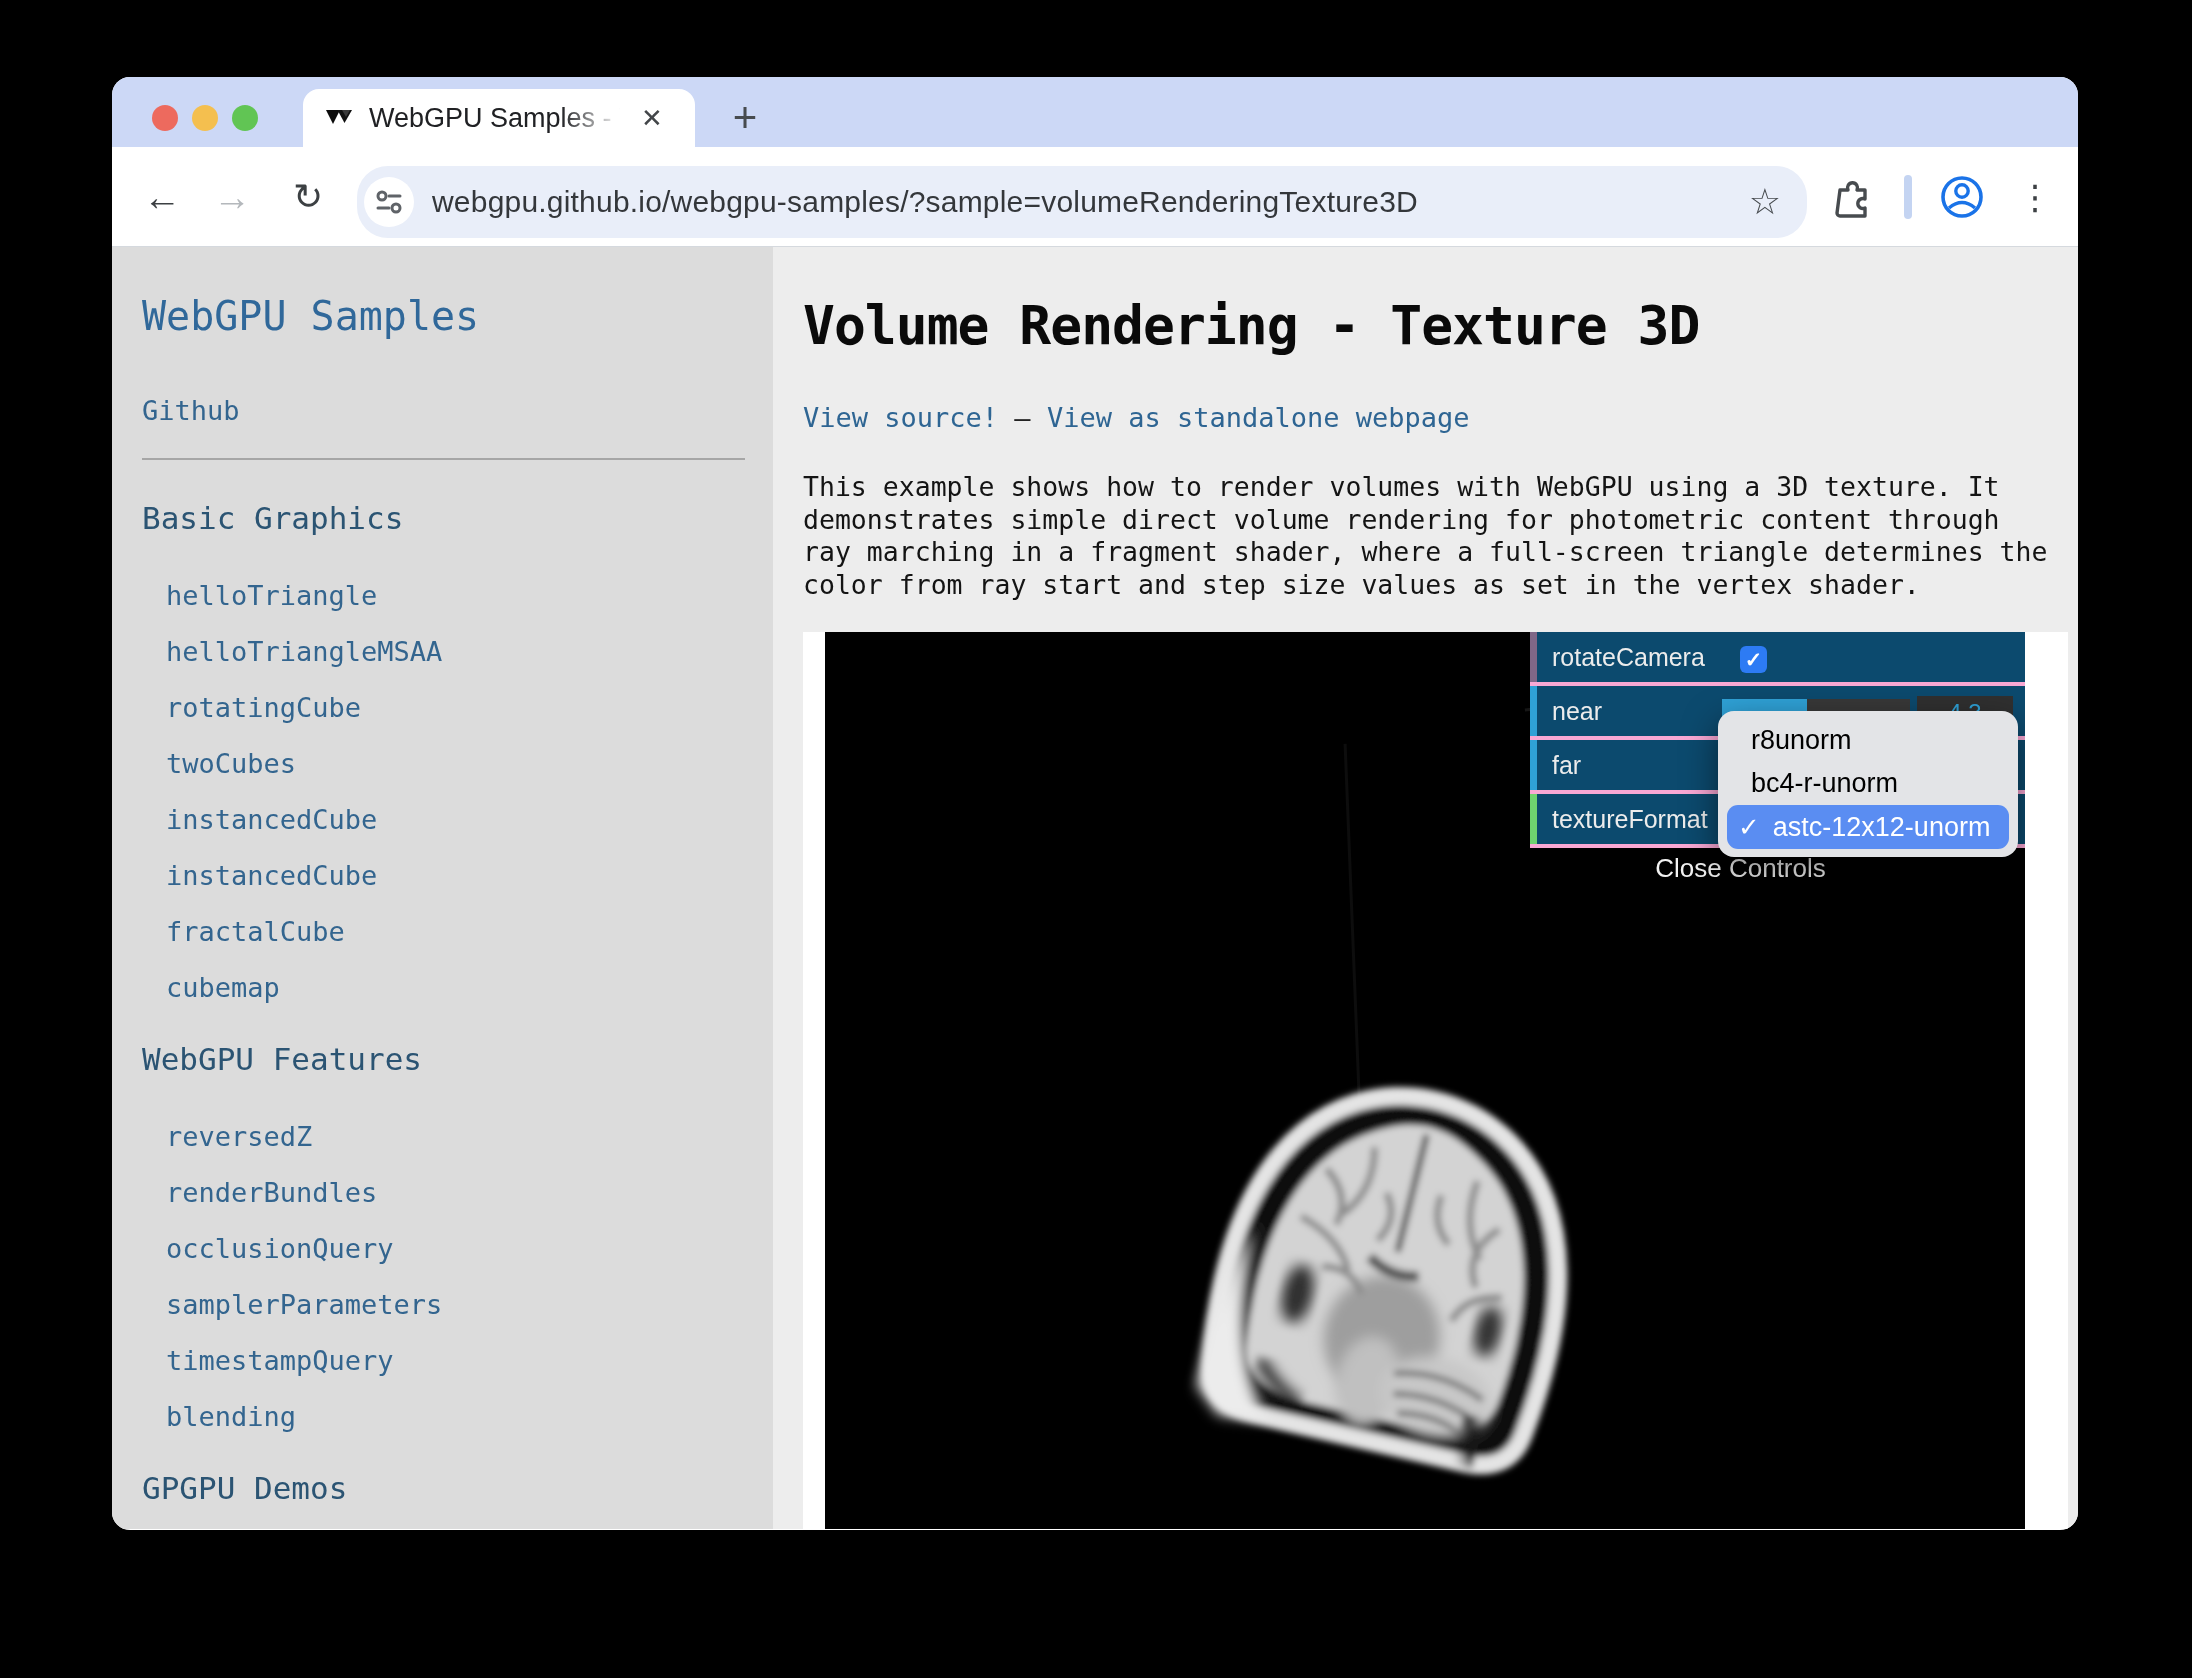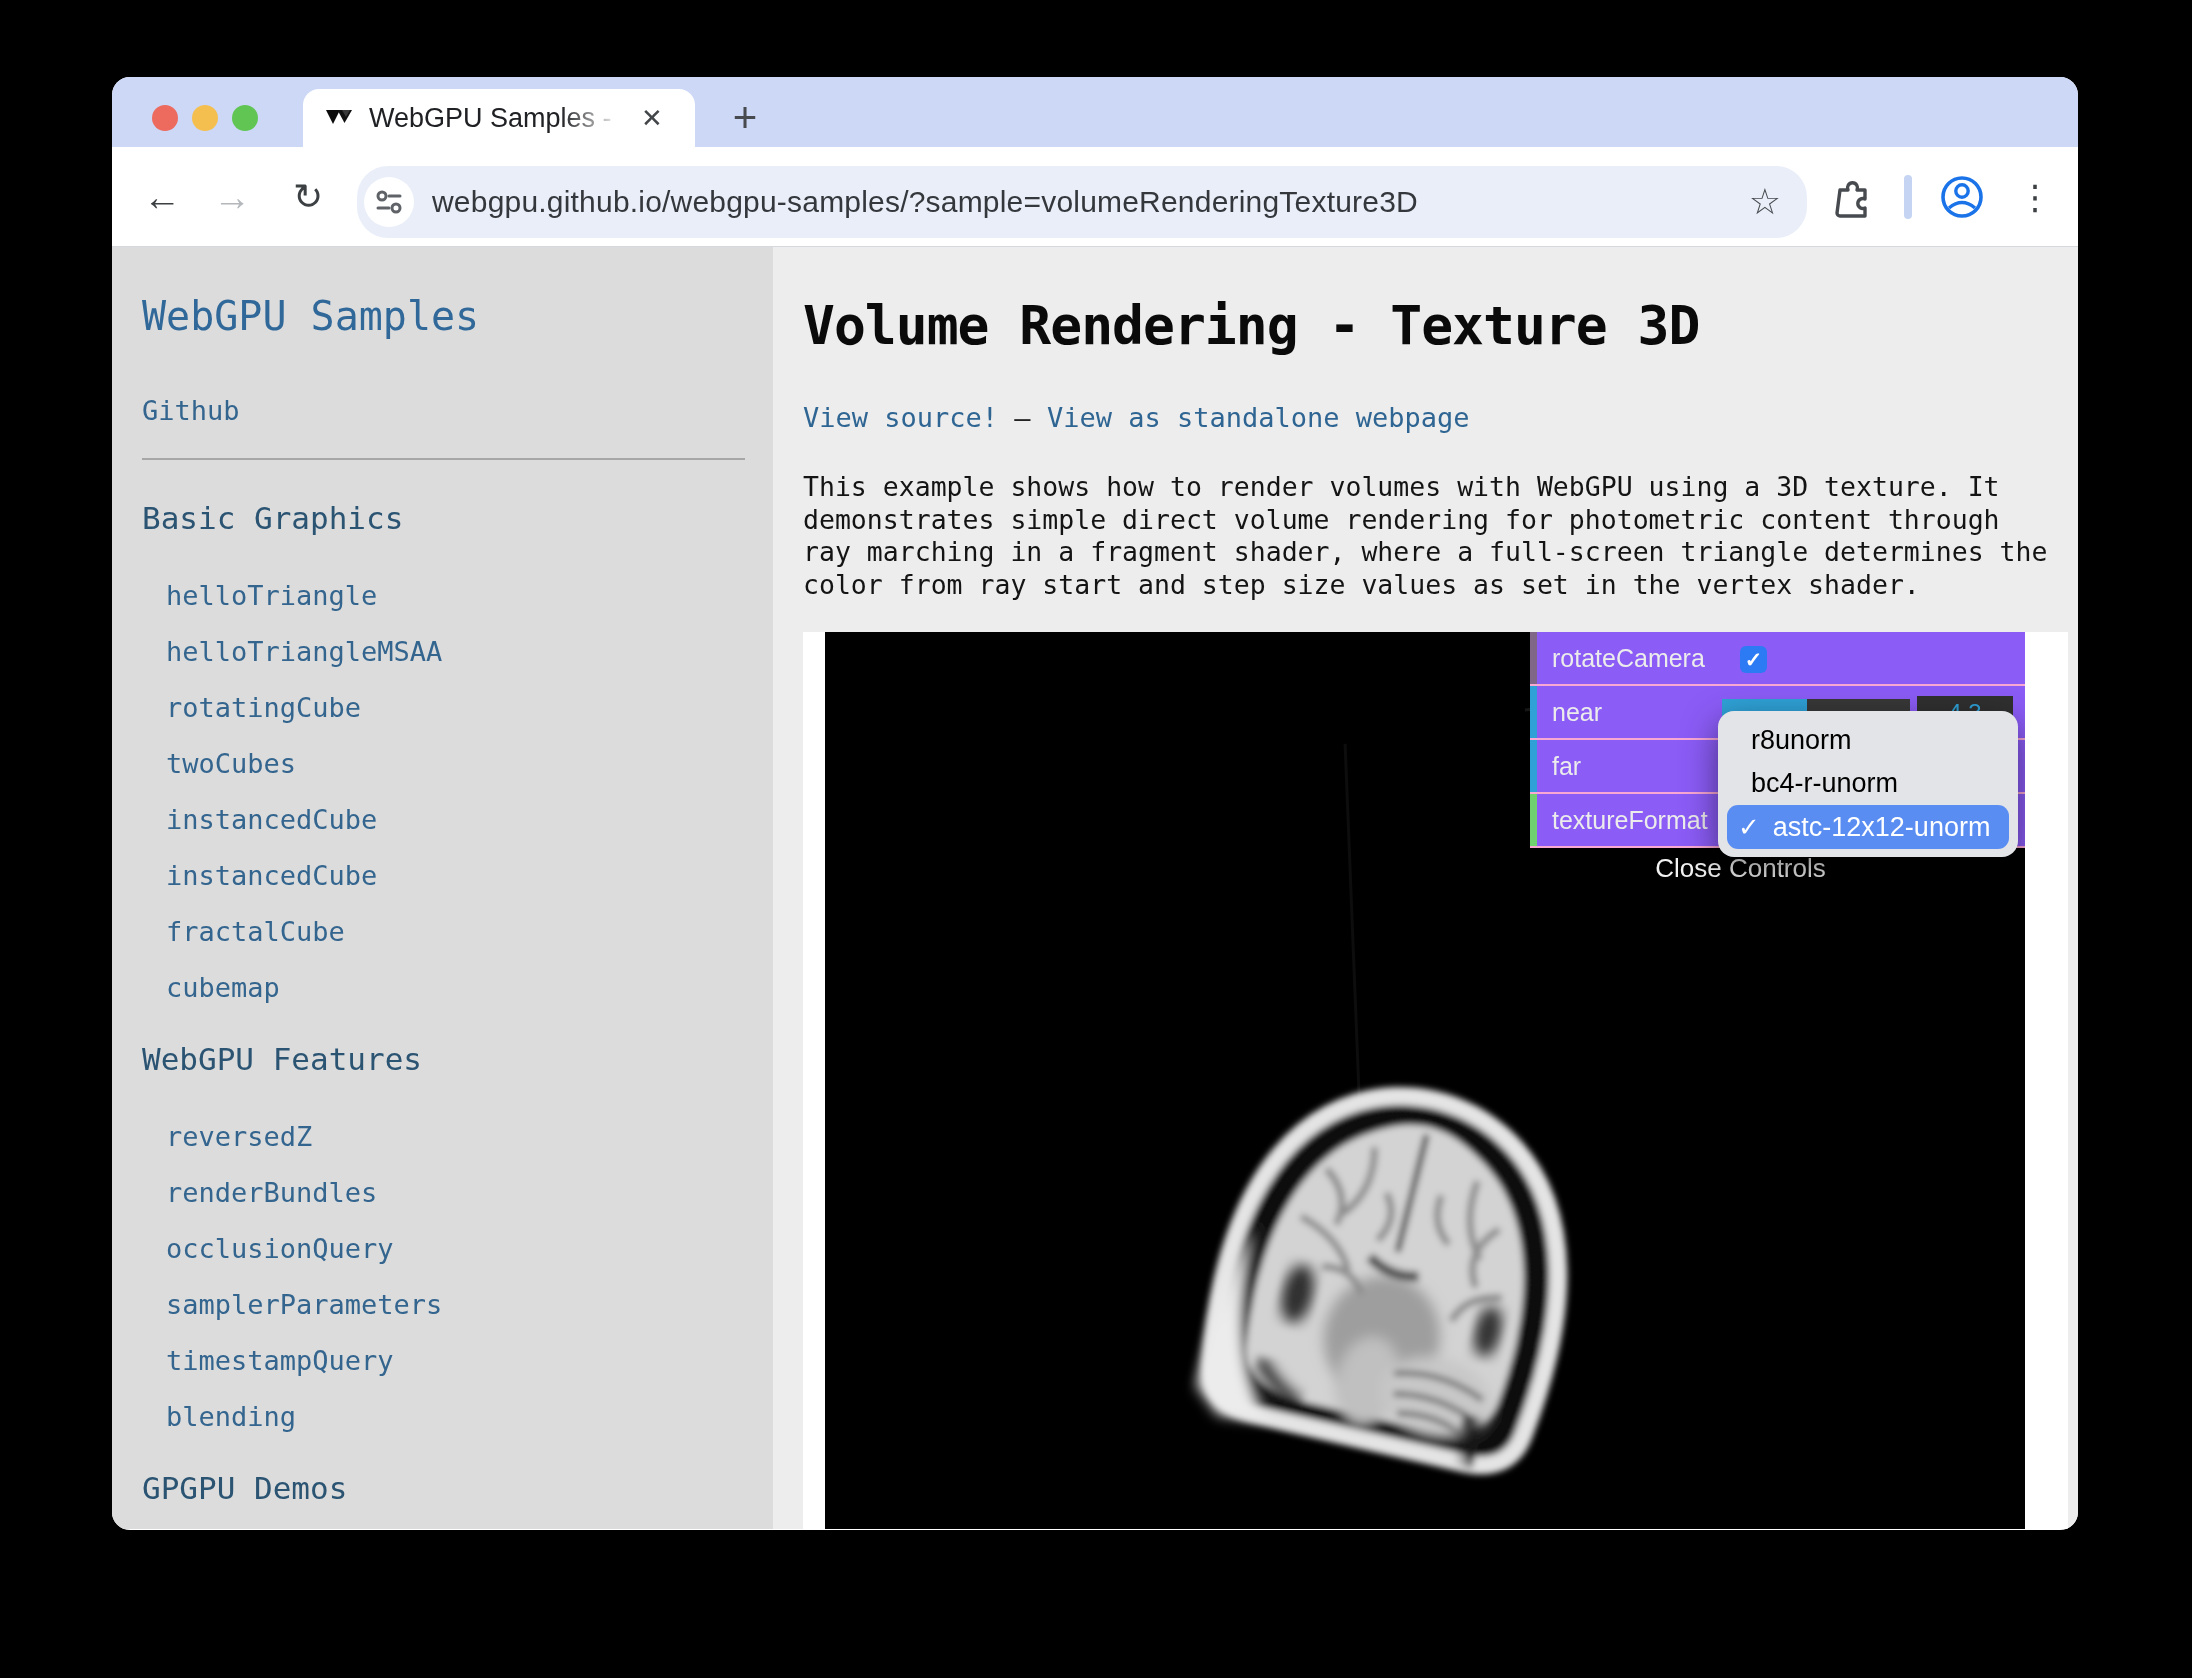--- a/index.html
+++ b/index.html
@@ -70,21 +70,21 @@
   .links-row .dash { color:#222; }
   .desc { margin-top:38px; width:1252px; font-size:26.5px; line-height:1.23; color:#141414; }
 
   
   .demo { position:absolute; left:30px; top:385px; width:1265px; bottom:0; background:#fff; }
   .gpu-canvas { position:absolute; left:22px; top:0; width:1200px; height:100%; background:#000;
                 overflow:hidden; }
 
   
   .gui { position:absolute; left:705px; top:0; width:495px; font-family:"Liberation Sans",sans-serif; }
-  .gui-row { position:relative; height:54px; background:#8b5cf6; border-bottom:2px solid #f9a8d4;
+  .gui-row { position:relative; height:54px; background:#0c4a6e; border-bottom:4px solid #f9a8d4;
              display:flex; align-items:center; }
   .gui-row .strip { position:absolute; left:0; top:0; bottom:0; width:7px; }
   .strip.bool { background:#806787; }
   .strip.num  { background:#2fa1d6; }
   .strip.sel  { background:#6fd26f; }
   .gui-label { margin-left:22px; font-size:25px; color:#ececec; }
   .gui-check { position:absolute; left:210px; top:14px; width:27px; height:27px; border-radius:6px;
                background:#2d7bf4; color:#fff; font-size:21px; font-weight:bold;
                display:flex; align-items:center; justify-content:center; }
   .gui-slider { position:absolute; left:192px; top:13px; width:188px; height:28px; background:#383838; }

